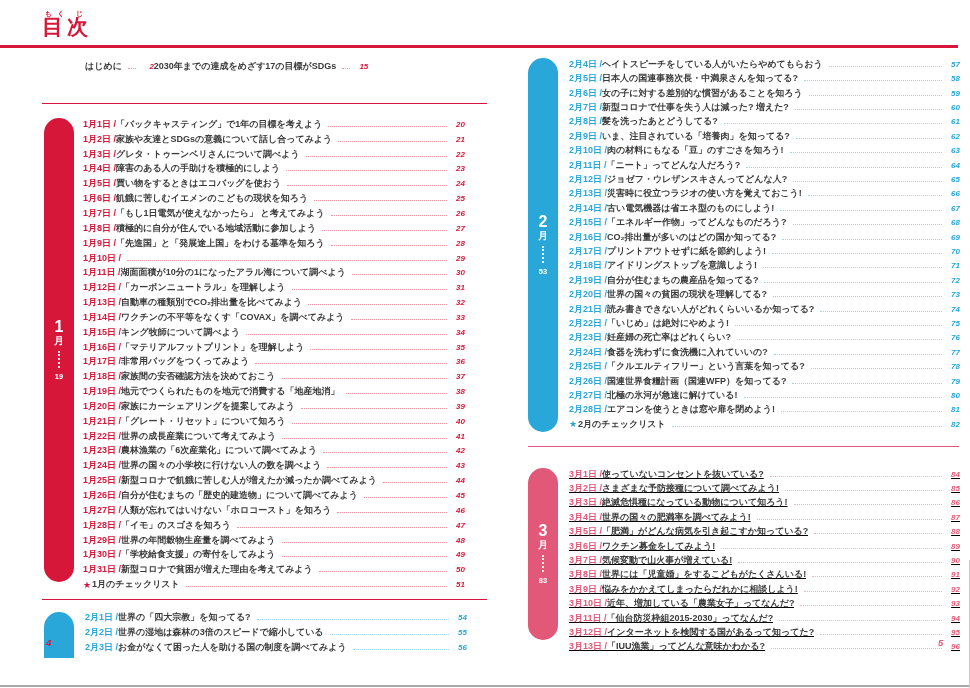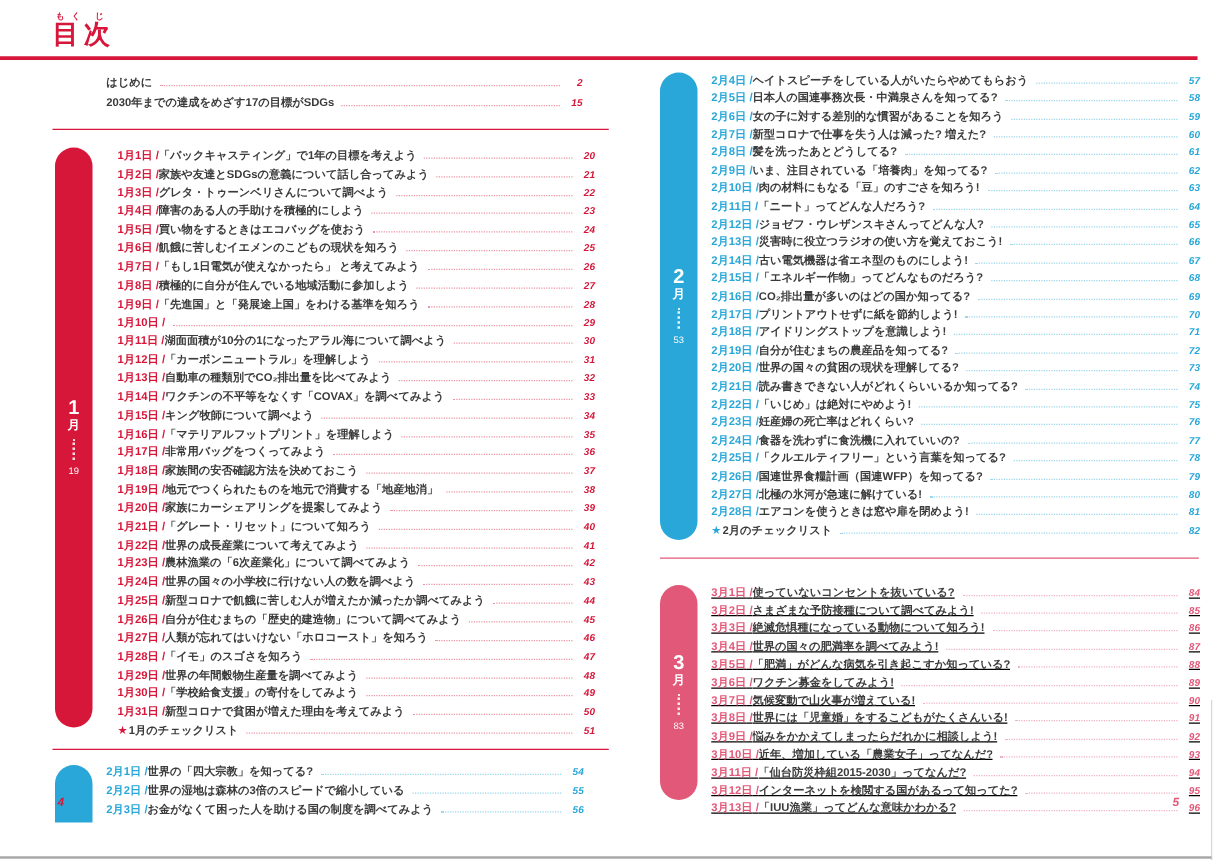--- a/index.html
+++ b/index.html
@@ -12,21 +12,21 @@
   .edge-bottom{position:absolute;left:0;right:0;bottom:1px;height:2px;background:#a9a9a9;}
   .edge-right{position:absolute;top:560px;bottom:0;right:0;width:1px;background:#c9c9c9;}
 
   
   .title{position:absolute;left:42px;top:10px;color:var(--red);font-weight:bold;font-size:21px;letter-spacing:4px;line-height:1;}
   .title ruby{ruby-position:over;}
   .title rt{font-size:7px;font-weight:bold;color:var(--red);letter-spacing:0;}
   .rule-thick{position:absolute;left:0;top:45px;width:958px;height:3px;background:var(--red);}
 
   
-  .intro{position:absolute;left:85px;top:58px;width:381px;display:flex;flex-direction:column;}
+  .intro{position:absolute;left:85px;top:58px;width:381px;display:flex;flex-direction:row;}
   .intro .row{height:16.5px;}
   .intro-label{color:#3b3b3b;font-weight:bold;font-size:9px;white-space:nowrap;}
 
   
   .rows{display:flex;flex-direction:column;}
   .row{display:flex;align-items:center;white-space:nowrap;}
   .date{font-weight:bold;font-size:9px;}
   .date::after{content:" / ";}
   .entry-title{color:#3b3b3b;font-weight:bold;font-size:9px;overflow:hidden;}
   .leader{flex:1;min-width:8px;border-bottom:1.6px dotted currentColor;opacity:.45;margin:0 5px 0 6px;position:relative;top:2px;}
@@ -52,23 +52,23 @@
   .sec-mar{left:528px;top:464px;width:432px;height:200px;}
 
   .month-bar{position:absolute;left:0;width:30px;display:flex;flex-direction:column;align-items:center;justify-content:center;color:#fff;}
   .bar-jan{top:2px;height:464px;background:var(--red);border-radius:16px;}
   .bar-febL{top:2px;height:46px;background:var(--blue);border-radius:15px 15px 0 0;}
   .bar-febR{top:2px;height:374px;background:var(--blue);border-radius:16px;}
   .bar-mar{top:4px;height:172px;background:var(--pink);border-radius:16px;}
   .bar-num{font-size:16px;font-weight:bold;line-height:1.05;}
   .bar-unit{font-size:10px;font-weight:bold;line-height:1.2;}
   .bar-dots{height:17px;width:0;border-left:2px dotted rgba(255,255,255,.85);margin:4px 0;}
-  .bar-page{font-size:7.5px;font-weight:normal;}
-
-  .sec-jan .rows{position:absolute;left:50px;top:1px;width:382px;}
+  .bar-page{font-size:7.5px;font-weight:bold;}
+
+  .sec-jan .rows{position:absolute;left:39px;top:1px;width:382px;}
   .sec-jan .row{height:14.85px;}
   .sec-febL .rows{position:absolute;left:41px;top:0;width:382px;}
   .sec-febL .row{height:14.85px;}
   .sec-febR .rows{position:absolute;left:41px;top:1px;width:391px;}
   .sec-febR .row{height:14.42px;}
   .sec-mar .rows{position:absolute;left:41px;top:3px;width:391px;text-decoration:underline;}
   .sec-mar .row{height:14.4px;}
 
   
   .folio{position:absolute;top:637px;font-size:9.5px;font-weight:bold;font-style:italic;}

